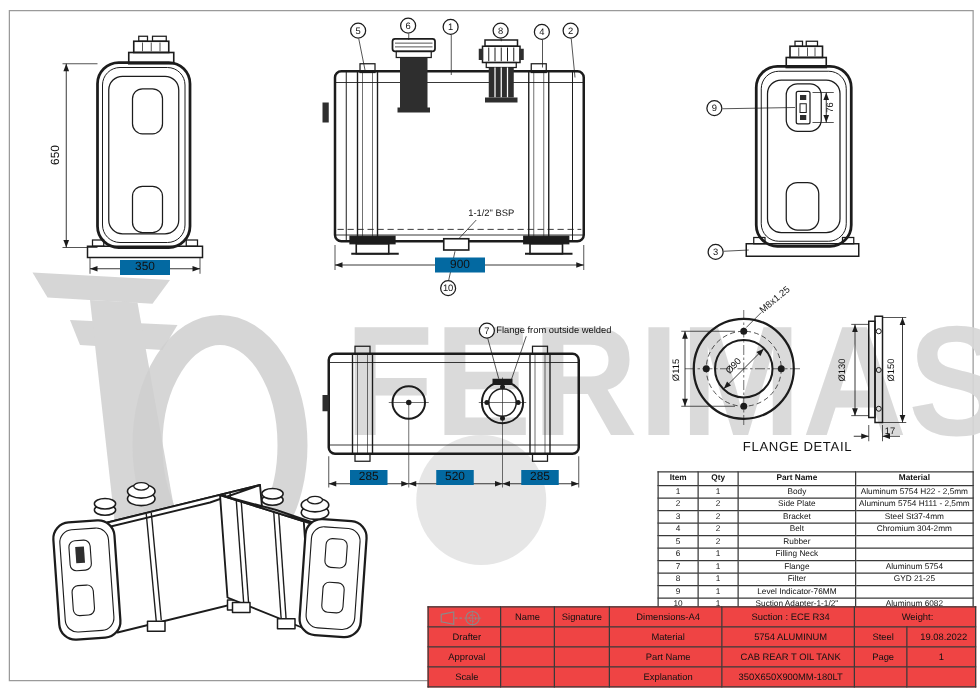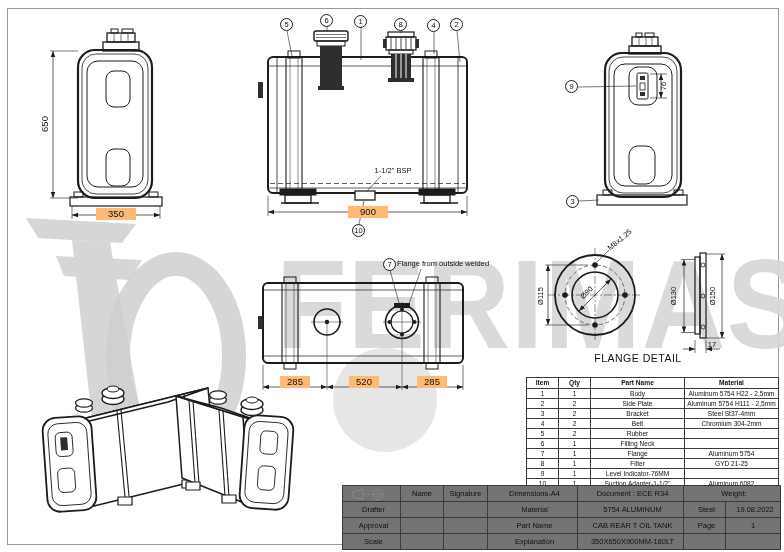--- a/index.html
+++ b/index.html
@@ -6,28 +6,28 @@
   .page{position:relative;width:784px;height:552px;background:#fff;overflow:hidden;
         font-family:"Liberation Sans",sans-serif;color:#111;}
   .frame{position:absolute;left:7px;top:8px;width:772px;height:537px;border:1px solid #9a9a9a;box-sizing:border-box;z-index:0;}
   .wm{position:absolute;z-index:1;}
   .wm-text{left:276px;top:242px;font-size:116px;font-weight:700;line-height:1;
            color:#d7d7d7;letter-spacing:1px;transform:scaleY(1.08);transform-origin:left top;white-space:nowrap;opacity:.9;}
   svg.lines{position:absolute;left:0;top:0;z-index:2;}
   .balloon{position:absolute;z-index:3;width:13px;height:13px;border:1px solid #1c1c1c;border-radius:50%;
            background:#fff;font-size:7.5px;line-height:12px;text-align:center;box-sizing:border-box;}
   .dimtext{position:absolute;z-index:3;font-size:9.5px;text-align:center;line-height:11px;height:12px;}
-  .bgw{background:#fdba74;}
+  .bgw{background:#0369a1;}
   .sm{font-size:7.5px;}
   .r90{transform:rotate(-90deg);transform-origin:center center;}
   .parts{position:absolute;left:526px;top:377px;z-index:4;border-collapse:collapse;background:#fff;table-layout:fixed;}
   .parts th,.parts td{border:1px solid #3a3a3a;font-size:6.6px;font-weight:400;text-align:center;
                       padding:0;height:9px;line-height:9px;overflow:hidden;white-space:nowrap;}
   .parts th{height:10px;line-height:10px;font-weight:700;}
-  .tblock{position:absolute;left:342px;top:485px;z-index:4;border-collapse:collapse;background:#737373;table-layout:fixed;}
+  .tblock{position:absolute;left:342px;top:485px;z-index:4;border-collapse:collapse;background:#ef4444;table-layout:fixed;}
   .tblock td{border:1px solid #3a3a3a;font-size:7.5px;text-align:center;padding:0 0 0 4px;height:15px;
              line-height:15px;overflow:hidden;white-space:nowrap;box-sizing:border-box;}
   .tblock td.ctr{text-align:center;padding:0;}
 </style>
 </head>
 <body>
 
 <div class="page">
 
   <div class="frame"></div>
@@ -409,21 +409,21 @@
             <circle cx="29" cy="6.5" r="5.3"></circle>
             <circle cx="29" cy="6.5" r="2.6" stroke-dasharray="1.5 1"></circle>
             <line x1="22" y1="6.5" x2="36" y2="6.5" stroke-width="0.5"></line>
             <line x1="29" y1="0.5" x2="29" y2="12.5" stroke-width="0.5"></line>
           </g>
         </svg>
       </td>
       <td class="ctr">Name</td>
       <td class="ctr">Signature</td>
       <td>Dimensions-A4</td>
-      <td>Document : ECE R34</td>
+      <td>Suction : ECE R34</td>
       <td colspan="2">Weight:</td>
     </tr>
     <tr>
       <td>Drafter</td>
       <td></td>
       <td></td>
       <td>Material</td>
       <td>5754 ALUMINUM</td>
       <td>Steel</td>
       <td>19.08.2022</td>

